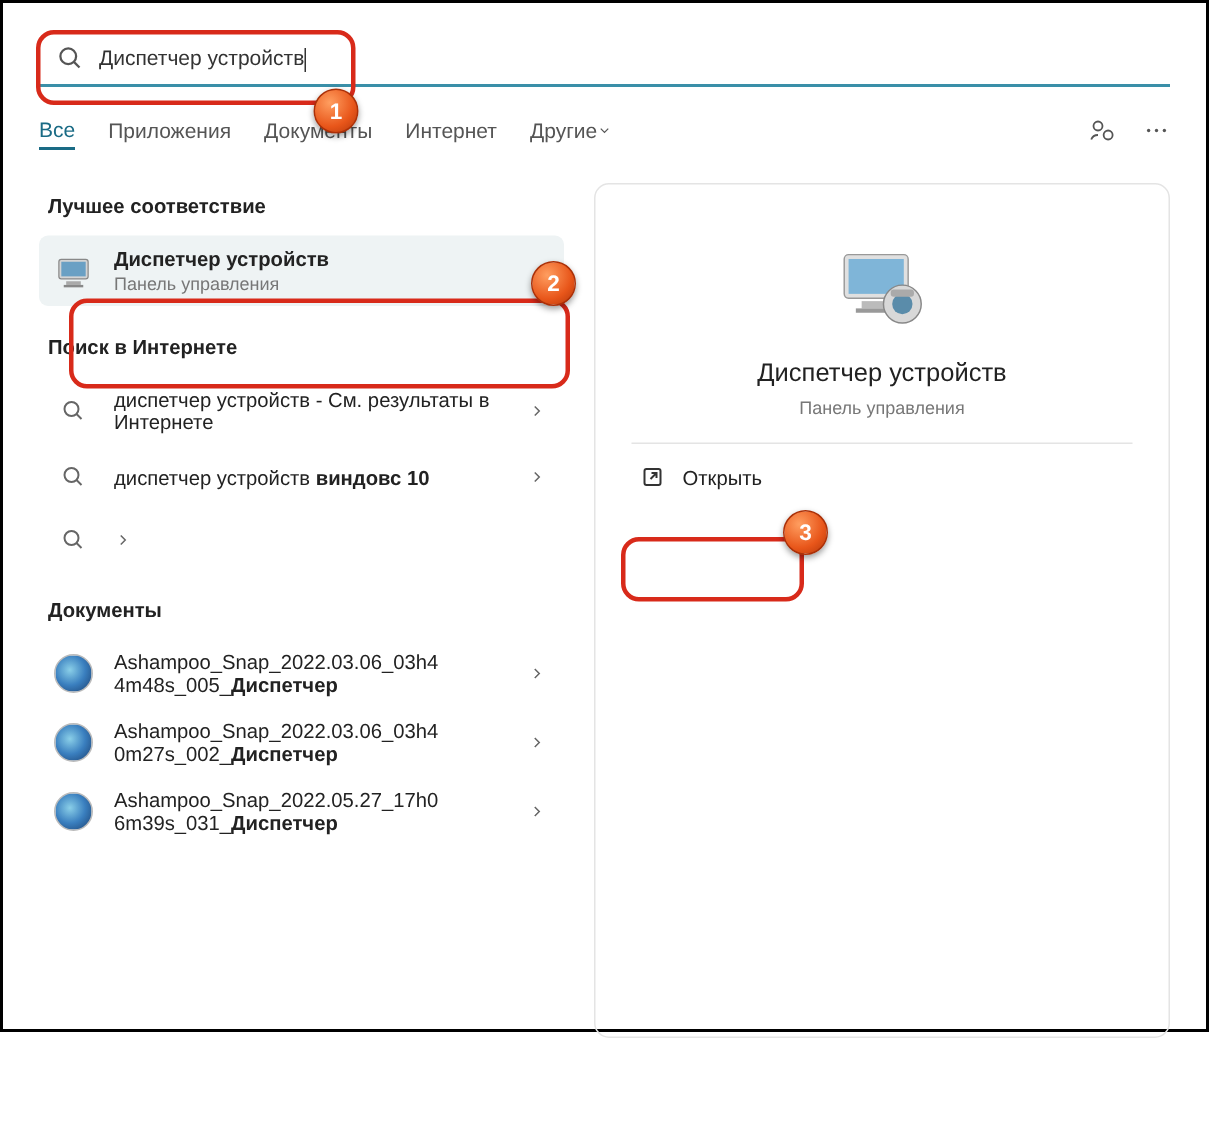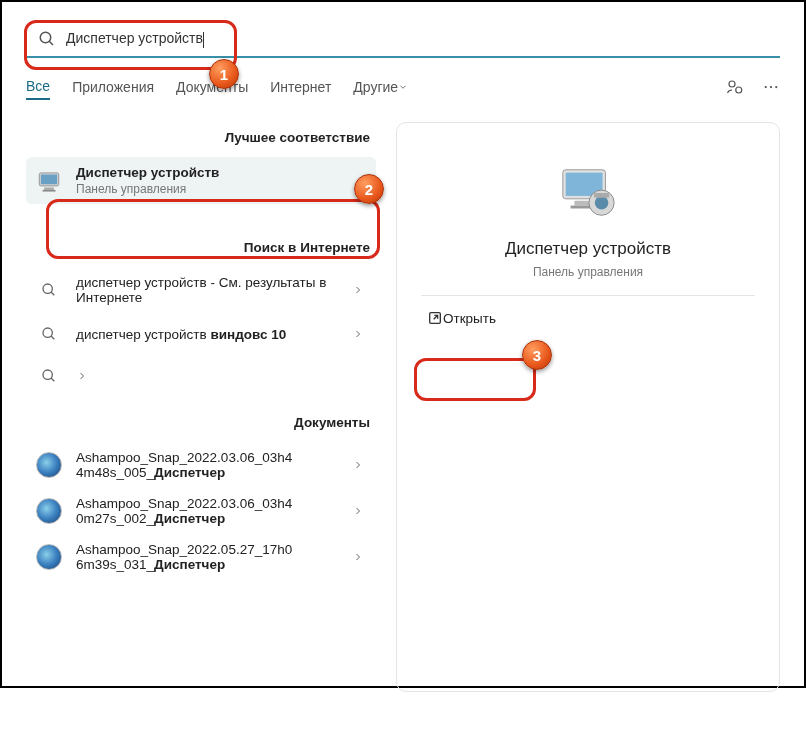--- a/index.html
+++ b/index.html
@@ -15,40 +15,40 @@
     .tab { cursor: pointer; padding: 4px 0; }
     .tab.active { color: #1a6b85; font-weight: 500; border-bottom: 2px solid #1a6b85; }
     .tab-dropdown { display: flex; align-items: center; gap: 0; }
     .tabs-right { margin-left: auto; display: flex; gap: 18px; align-items: center; color: #555; }
     .tabs-right svg { width: 18px; height: 18px; }
     
     .content { display: flex; gap: 20px; margin-top: 14px; }
     .left-col { width: 350px; }
     .right-col { flex: 1; border: 1px solid #e4e4e4; border-radius: 10px; padding: 24px 0; position: relative; height: 570px; }
     
-    .section-heading { font-size: 13.5px; font-weight: 600; color: #222; padding: 8px 6px 12px 6px; text-align: right; }
+    .section-heading { font-size: 13.5px; font-weight: 600; color: #222; padding: 8px 6px 12px 6px; }
     
     .result-item { display: flex; align-items: center; padding: 8px 12px 8px 10px; border-radius: 6px; gap: 14px; cursor: pointer; }
     .result-item.selected { background: #eef3f4; }
     .result-icon { width: 26px; height: 26px; display: flex; align-items: center; justify-content: center; flex-shrink: 0; }
     .result-text { flex: 1; }
     .result-title { font-size: 13.5px; color: #222; }
     .result-title b { font-weight: 600; }
     .result-subtitle { font-size: 12px; color: #777; margin-top: 2px; }
     .chevron { color: #666; }
     
     .documents-section { margin-top: 4px; }
     .doc-icon { width: 26px; height: 26px; border-radius: 50%; background: radial-gradient(circle at 40% 40%, #8acfe8, #3a7fbf, #1a3f6f); border: 1px solid #bbb; }
     
     .preview-header { text-align: center; padding: 12px 0 16px 0; border-bottom: 1px solid #e4e4e4; margin: 0 24px; }
     .preview-icon { width: 62px; height: 56px; margin: 6px auto 18px auto; }
     .preview-title { font-size: 17px; font-weight: 400; color: #222; margin-bottom: 6px; }
     .preview-sub { font-size: 12px; color: #777; }
     
-    .preview-action { display: flex; align-items: center; padding: 14px 30px; cursor: pointer; font-size: 13.5px; color: #222; }
+    .preview-action { display: flex; align-items: center; gap: 12px; padding: 14px 30px; cursor: pointer; font-size: 13.5px; color: #222; }
     .open-icon { width: 16px; height: 16px; }
     
     .annotation { position: absolute; border: 3px solid #d82a1a; border-radius: 12px; pointer-events: none; }
     .badge { position: absolute; width: 30px; height: 30px; border-radius: 50%; background: radial-gradient(circle at 35% 30%, #ff9e60, #e8561a 60%, #b3370a); color: #fff; font-weight: 700; font-size: 15px; display: flex; align-items: center; justify-content: center; box-shadow: 0 2px 4px rgba(0,0,0,0.4); border: 1px solid #aa3008; }
     
     .ann-1 { top: 18px; left: 22px; width: 213px; height: 50px; }
     .badge-1 { top: 57px; left: 207px; }
     .ann-2 { top: 197px; left: 44px; width: 334px; height: 60px; }
     .badge-2 { top: 172px; left: 352px; }
     .ann-3 { top: 356px; left: 412px; width: 122px; height: 43px; }
@@ -104,21 +104,21 @@
               <rect x="10" y="24" width="12" height="3" fill="#aaa"></rect>
               <rect x="8" y="27" width="16" height="2" fill="#888"></rect>
             </svg>
         </div>
         <div class="result-text">
           <div class="result-title"><b>Диспетчер устройств</b></div>
           <div class="result-subtitle">Панель управления</div>
         </div>
       </div>
 
-      <div class="section-heading" style="margin-top:28px">Поиск в Интернете</div>
+      <div class="section-heading" style="margin-top:12px">Поиск в Интернете</div>
 
       <div class="result-item">
         <div class="result-icon">
             <svg viewBox="0 0 24 24" width="16" height="16" fill="none" stroke="#666" stroke-width="2">
               <circle cx="10" cy="10" r="7"></circle>
               <line x1="20" y1="20" x2="15" y2="15"></line>
             </svg>
           </div>
         <div class="result-text">
           <div class="result-title"><span>диспетчер устройств</span><span> - См. результаты в Интернете</span></div>

